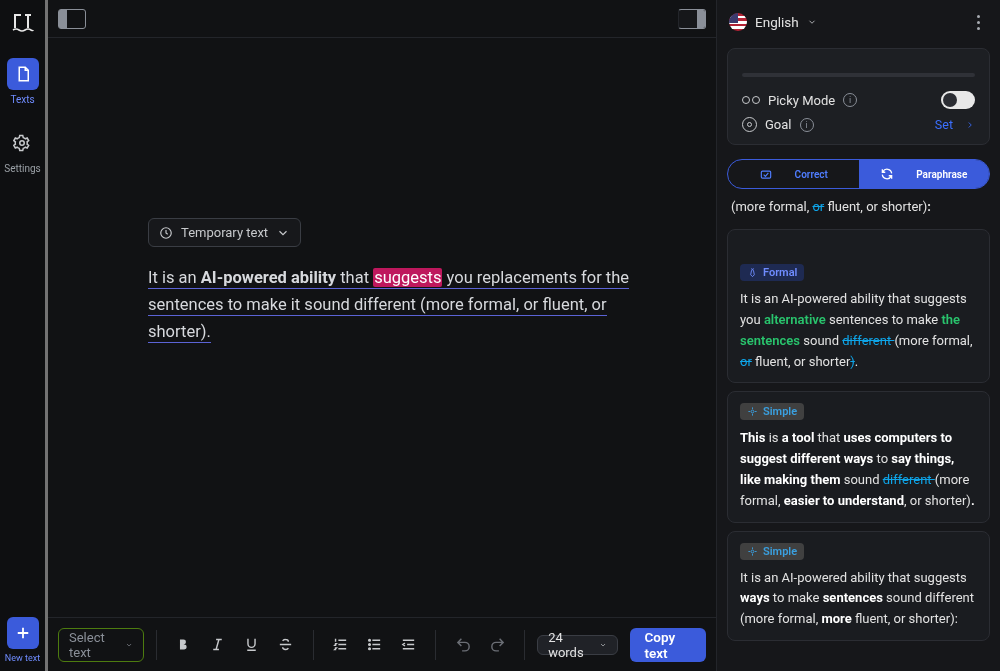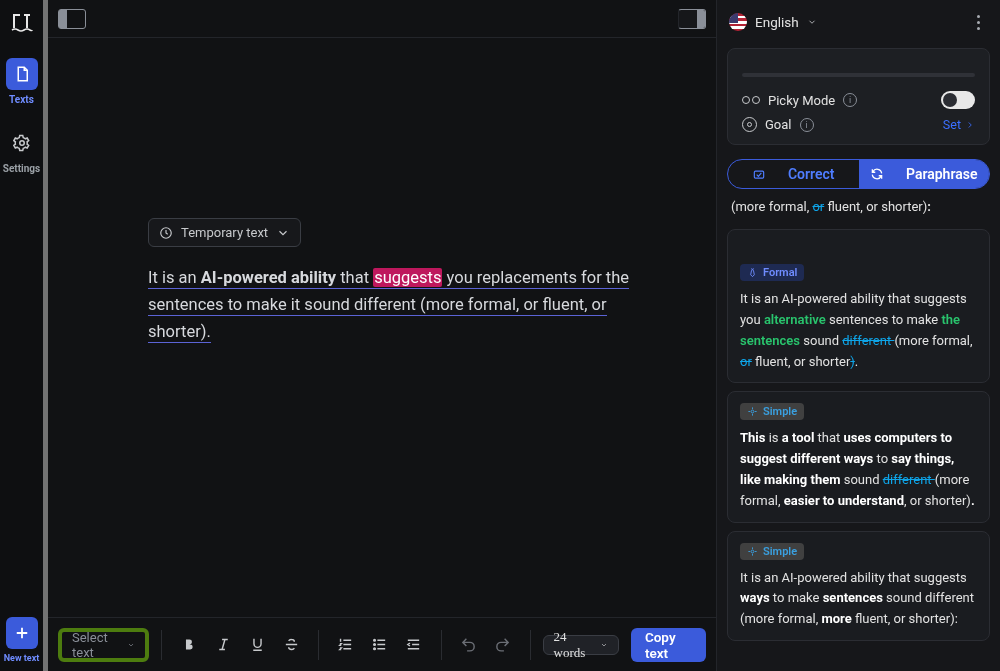--- a/index.html
+++ b/index.html
@@ -1,20 +1,20 @@
 <!DOCTYPE html>
 <html><head>
 <meta charset="utf-8">
 <style>
   * { box-sizing: border-box; margin: 0; padding: 0; }
   html, body { width: 1000px; height: 671px; overflow: hidden; font-family: -apple-system, BlinkMacSystemFont, "Segoe UI", Roboto, sans-serif; background: #1a1b1e; color: #e8e8e8; }
   body { display: grid; grid-template-columns: 48px 668px 284px; height: 671px; }
 
   
-  .rail { background: #0e0f11; border-right: 5px solid #737373; display: flex; flex-direction: column; align-items: center; padding-top: 8px; position: relative; font-weight: bold; }
+  .rail { background: #0e0f11; border-right: 3px solid #737373; display: flex; flex-direction: column; align-items: center; padding-top: 8px; position: relative; }
   .logo { width: 28px; height: 28px; display: flex; align-items: center; justify-content: center; color: #e8e8e8; }
   .logo svg { width: 24px; height: 24px; }
   .rail-item { margin-top: 22px; display: flex; flex-direction: column; align-items: center; gap: 4px; cursor: pointer; }
   .rail-item.active .rail-icon { background: #3b5bdb; }
   .rail-icon { width: 32px; height: 32px; border-radius: 6px; display: flex; align-items: center; justify-content: center; }
   .rail-icon svg { width: 18px; height: 18px; }
   .rail-label { font-size: 10px; color: #9aa0a6; }
   .rail-item.active .rail-label { color: #6f8cff; }
   .rail-bottom { position: absolute; bottom: 8px; left: 0; right: 0; display: flex; flex-direction: column; align-items: center; gap: 2px; }
   .new-btn { width: 32px; height: 32px; background: #3b5bdb; border-radius: 6px; display: flex; align-items: center; justify-content: center; cursor: pointer; }
@@ -32,55 +32,55 @@
   .editor-body { flex: 1; padding: 140px 40px 0 100px; overflow: hidden; position: relative; }
   .temp-chip { position: absolute; top: 180px; left: 100px; display: inline-flex; align-items: center; gap: 8px; border: 1px solid #3a3d44; border-radius: 6px; padding: 6px 10px; font-size: 13px; color: #c7c9cc; cursor: pointer; background: #17181b; }
   .temp-chip svg { width: 14px; height: 14px; }
   .content-text { position: absolute; top: 226px; left: 100px; right: 60px; font-size: 16.5px; line-height: 1.65; color: #d7d9dd; }
   .content-text .hl { border-bottom: 1.5px solid #5b63d6; padding-bottom: 1px; }
   .content-text .hl b { font-weight: 700; }
   .content-text .sel { background: #be185d; color: #fff; border-radius: 2px; padding: 0 1px; }
 
   
   .bottom-bar { height: 54px; border-top: 1px solid #23252a; display: flex; align-items: center; padding: 0 10px; gap: 12px; }
-  .select-chip { height: 34px; border: 4px solid #4d7c0f; border-radius: 6px; padding: 0 10px; display: flex; align-items: center; gap: 6px; font-size: 13px; color: #8a8f98; cursor: pointer; }
+  .select-chip { height: 34px; border: 1px solid #4d7c0f; border-radius: 6px; padding: 0 10px; display: flex; align-items: center; gap: 6px; font-size: 13px; color: #8a8f98; cursor: pointer; }
   .divider { width: 1px; height: 30px; background: #2a2c31; }
   .fmt-group { display: flex; align-items: center; gap: 4px; }
   .fmt-btn { width: 30px; height: 30px; display: flex; align-items: center; justify-content: center; border-radius: 4px; cursor: pointer; color: #c7c9cc; }
   .fmt-btn svg { width: 17px; height: 17px; }
-  .words-chip { height: 20px; border: 1px solid #3a3d44; background: #202227; border-radius: 6px; padding: 0 10px; display: flex; align-items: center; gap: 8px; font-size: 13px; color: #e2e2e2; cursor: pointer; font-family: Liberation Serif, serif; }
+  .words-chip { height: 20px; border: 1px solid #3a3d44; background: #202227; border-radius: 6px; padding: 0 10px; display: flex; align-items: center; gap: 8px; font-size: 13px; color: #e2e2e2; cursor: pointer; }
   .copy-btn { height: 34px; background: #3b5bdb; border-radius: 6px; padding: 0 14px; display: flex; align-items: center; justify-content: center; font-size: 13.5px; font-weight: 600; color: #fff; cursor: pointer; }
 
   
   .right { background: #16171a; border-left: 1px solid #23252a; display: flex; flex-direction: column; overflow: hidden; }
   .right-top { height: 44px; display: flex; align-items: center; justify-content: space-between; padding: 0 12px; }
   .lang { display: flex; align-items: center; gap: 8px; cursor: pointer; font-size: 13.5px; color: #e2e2e2; }
   .flag { width: 18px; height: 18px; border-radius: 50%; background: linear-gradient(to bottom, #b22234 0 15%, #fff 15% 30%, #b22234 30% 45%, #fff 45% 60%, #b22234 60% 75%, #fff 75% 90%, #b22234 90% 100%); position: relative; overflow: hidden; }
   .flag::before { content: ""; position: absolute; left: 0; top: 0; width: 9px; height: 10px; background: #3c3b6e; }
   .more-dots { width: 20px; display: flex; flex-direction: column; gap: 3px; align-items: center; cursor: pointer; }
   .more-dots span { width: 3px; height: 3px; background: #a7abb1; border-radius: 50%; }
 
   .score-card { margin: 4px 10px 10px; background: #1d1f23; border: 1px solid #2b2d33; border-radius: 8px; padding: 12px 14px; }
   .score-row1 { display: flex; justify-content: space-between; align-items: center; }
   .score-title { font-size: 14px; font-weight: 600; }
   .score-note { font-size: 11.5px; color: #8a8f98; }
   .score-bar { height: 4px; background: #2f3137; border-radius: 2px; margin: 12px 0 14px; }
   .score-row { display: flex; align-items: center; gap: 8px; font-size: 13px; color: #e2e2e2; margin-top: 8px; }
   .score-row .spacer { flex: 1; }
   .toggle { width: 34px; height: 18px; background: #e8e8e8; border-radius: 9px; position: relative; cursor: pointer; }
   .toggle::after { content: ""; position: absolute; left: 2px; top: 2px; width: 14px; height: 14px; background: #2b2d33; border-radius: 50%; }
-  .set-link { color: #3b6fff; font-size: 12.5px; cursor: pointer; display: flex; align-items: center; gap: 4px; }
+  .set-link { color: #3b6fff; font-size: 12.5px; cursor: pointer; display: flex; align-items: center; gap: 12px; }
   .info-icon { width: 14px; height: 14px; border: 1.2px solid #8a8f98; border-radius: 50%; display: inline-flex; align-items: center; justify-content: center; font-size: 9px; color: #8a8f98; cursor: pointer; }
   .ring-glasses { display: inline-flex; gap: 2px; }
   .ring-glasses i { width: 8px; height: 8px; border: 1.4px solid #c7c9cc; border-radius: 50%; display: inline-block; }
   .target-ic { width: 15px; height: 15px; border: 1.5px solid #c7c9cc; border-radius: 50%; position: relative; display: inline-block; }
   .target-ic::after { content: ""; position: absolute; inset: 4px; border: 1.5px solid #c7c9cc; border-radius: 50%; }
 
   .tabs { display: flex; margin: 4px 10px 8px; border: 1px solid #3b5bdb; border-radius: 18px; overflow: hidden; height: 30px; }
-  .tab { flex: 1; display: flex; align-items: center; justify-content: center; gap: 22px; font-size: 14px; font-weight: 600; cursor: pointer; }
+  .tab { flex: 1; display: flex; align-items: center; justify-content: center; gap: 22px; font-size: 10px; font-weight: 600; cursor: pointer; }
   .tab svg { width: 14px; height: 14px; }
   .tab.inactive { color: #4f7dff; background: transparent; }
   .tab.active { background: #3b5bdb; color: #fff; }
 
   .sugg-scroll { flex: 1; overflow: hidden; padding: 0 10px 8px; display: flex; flex-direction: column; gap: 8px; }
   .sugg-top-fragment { font-size: 13px; line-height: 1.55; color: #e2e2e2; padding: 0 4px 4px; }
   .sugg-card { border: 1px solid #2b2d33; background: #1a1c20; border-radius: 8px; padding: 10px 12px; }
   .badge { display: inline-flex; align-items: center; gap: 5px; font-size: 11px; font-weight: 600; padding: 2px 7px; border-radius: 4px; margin-bottom: 8px; }
   .badge.formal { background: #1e2a52; color: #6f8cff; margin-top: 24px; }
   .badge.simple { background: #404040; color: #3aa0e0; }

